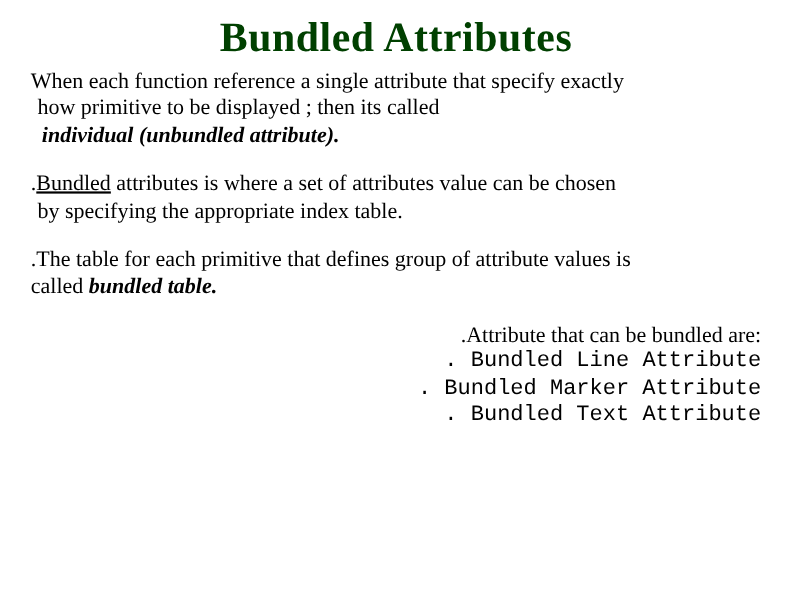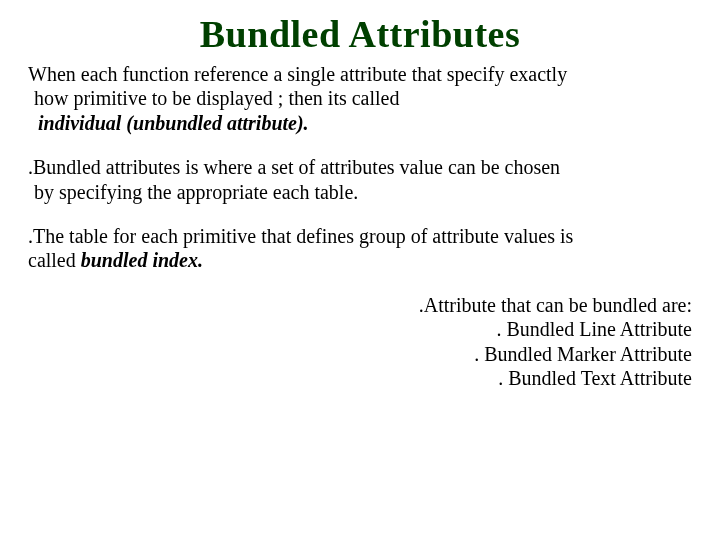--- a/index.html
+++ b/index.html
@@ -33,45 +33,46 @@
   }
   .ind1 { padding-left: 6px; }
   .ind2 { padding-left: 10px; }
   .list-block {
     font-size: 20px;
     line-height: 1.22;
     text-align: right;
   }
   .list-item {
     padding-left: 90px;
+    font-family: Liberation Mono, monospace;
   }
   .bold-italic { font-weight: bold; font-style: italic; }
-  .underline { }
+  .underline { text-decoration: underline; }
 </style>
 </head>
 <body>
 
 <div class="slide">
 
   <h1 class="title">Bundled Attributes</h1>
 
   <div class="para">
     <span>When each function reference a single attribute that specify exactly</span><br>
     <span class="ind1">how primitive to be displayed ; then its called</span><br>
     <span class="ind2 bold-italic">individual (unbundled attribute).</span>
   </div>
 
   <div class="para">
     <span>.</span><span class="underline">Bundled</span><span> attributes is where a set of attributes value can be chosen</span><br>
-    <span class="ind1">by specifying the   appropriate each table.</span>
+    <span class="ind1">by specifying the   appropriate index table.</span>
   </div>
 
   <div class="para">
     <span>.The table for each primitive that defines group of attribute values is</span><br>
-    <span>called </span><span class="bold-italic">bundled index.</span>
+    <span>called </span><span class="bold-italic">bundled table.</span>
   </div>
 
   <div class="list-block">
     <div>.Attribute that can be bundled are:</div>
     <div class="list-item">. Bundled Line Attribute</div>
     <div class="list-item">. Bundled Marker Attribute</div>
     <div class="list-item">. Bundled Text Attribute</div>
   </div>
 
 </div>

